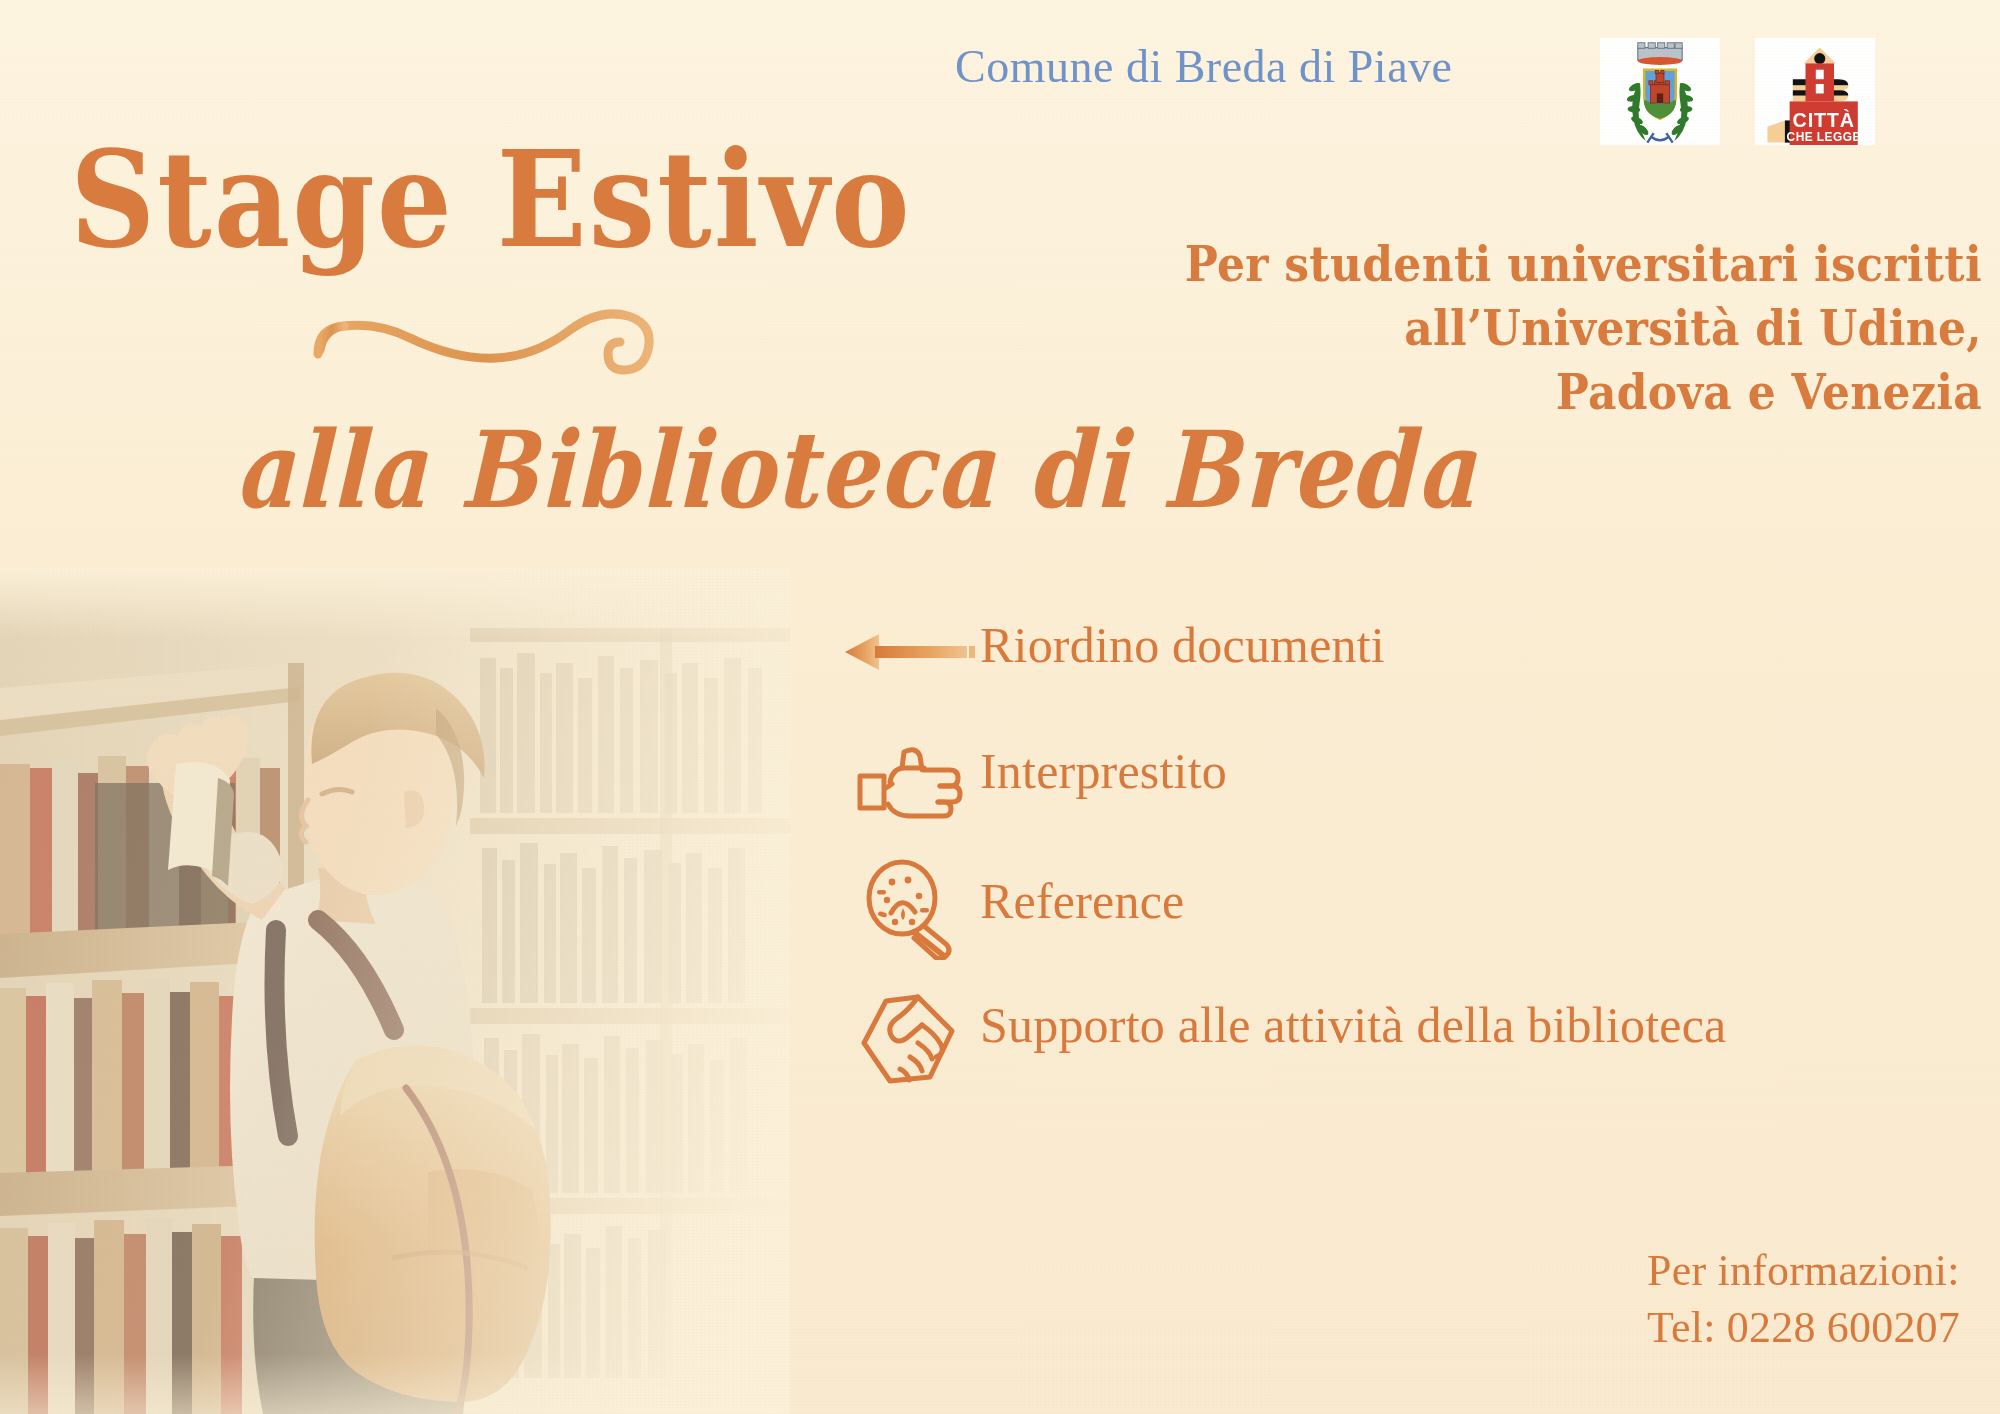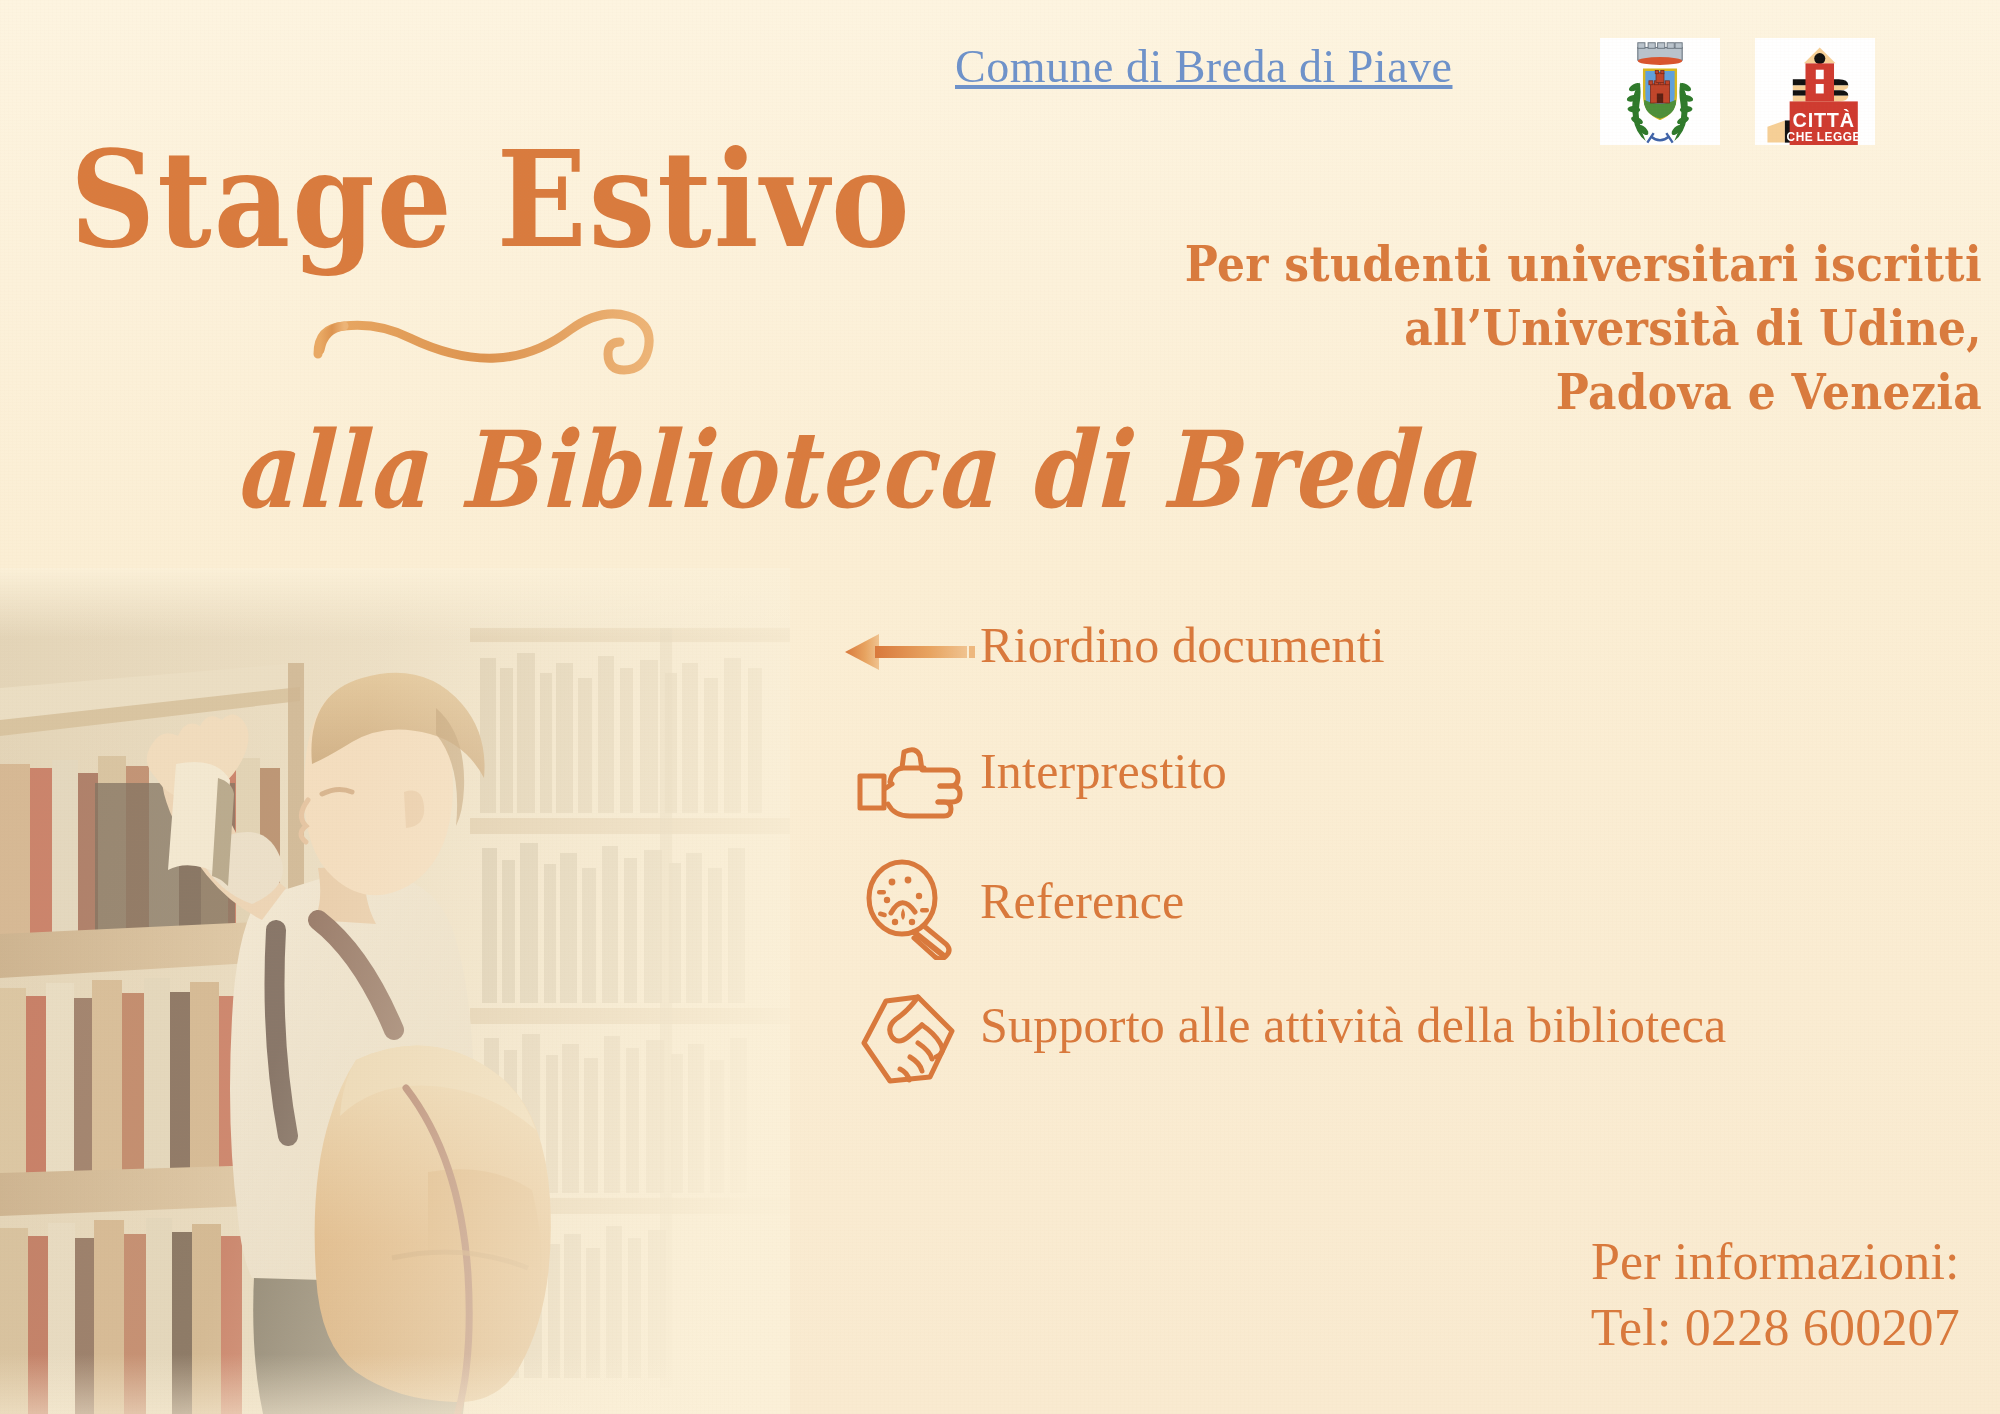--- a/index.html
+++ b/index.html
@@ -30,21 +30,20 @@
 
   
   #comune-line{
     position:absolute;
     left:955px;top:40px;
     font-family:"Liberation Serif", serif;
     font-size:46px;
     letter-spacing:.5px;
     color:#6e92ca;
     white-space:nowrap;
-    text-decoration:underline;
   }
 
   .logo-box{
     position:absolute;
     background:#ffffff;
     top:38px;
     width:120px;height:107px;
   }
   #logo-comune{left:1600px;}
   #logo-citta{left:1755px;}
@@ -164,24 +163,24 @@
     padding-top:6px;
     letter-spacing:.2px;
   }
   #row-riordino{margin-bottom:42px;}
   #row-supporto{margin-bottom:0;}
   #row-supporto .task-label{padding-top:0;}
 
   
   #contact{
     position:absolute;
-    right:40px;bottom:52px;
-    text-align:center;
+    right:40px;bottom:58px;
+    text-align:left;
     font-family:"Liberation Serif", serif;
-    font-size:52px;
+    font-size:44px;
     line-height:1.28;
     color:#d9793c;
     letter-spacing:.2px;
   }
   #contact div{white-space:nowrap;}
 </style>
 </head>
 <body>
 
 <div id="poster">

